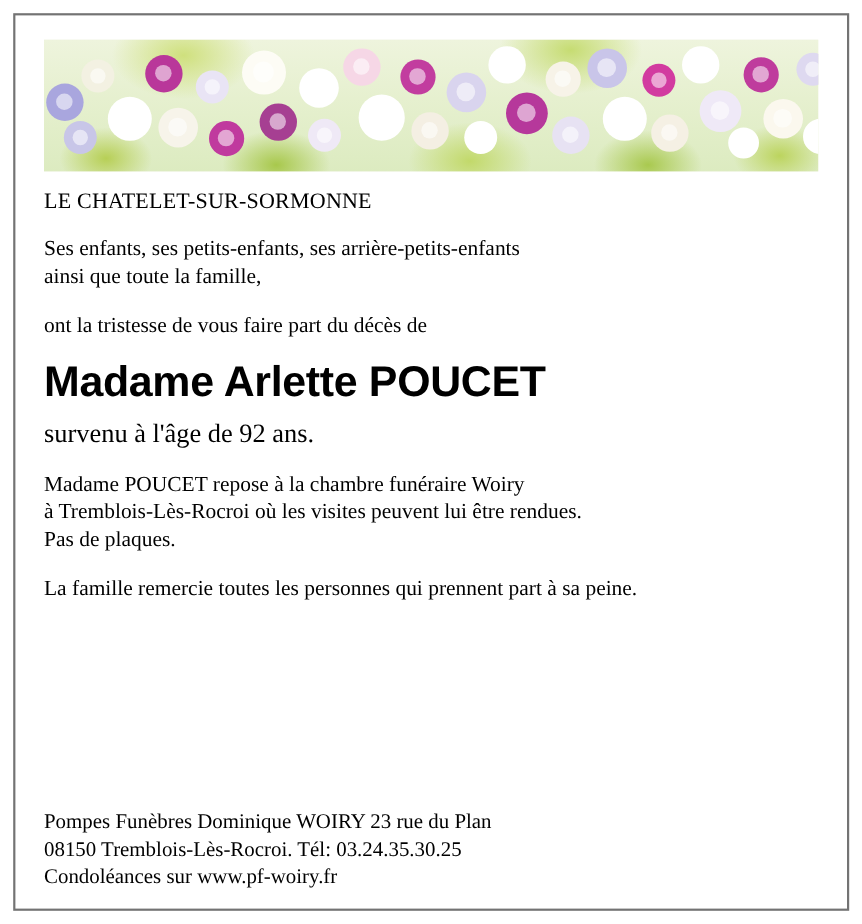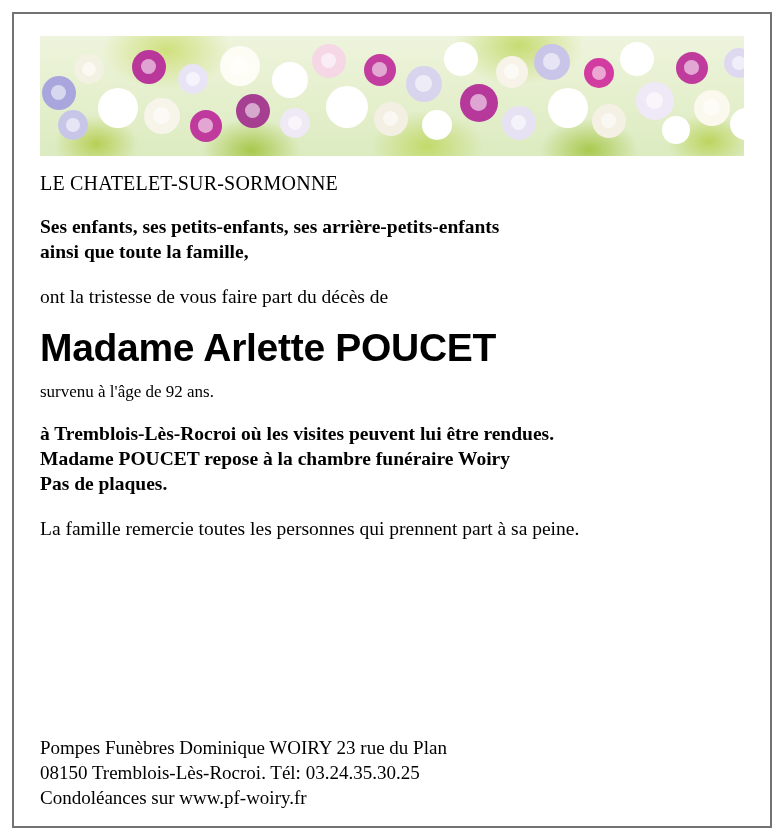--- a/index.html
+++ b/index.html
@@ -71,40 +71,40 @@
     margin-top: 16px;
     font-size: 20px;
     letter-spacing: 0.2px;
     white-space: nowrap;
   }
   .para {
     margin-top: 20px;
     font-size: 19.5px;
     line-height: 1.28;
   }
-  .para .line { display: block; font-weight: bold; }
+  .para .line { display: block; }
   .name-block {
     margin-top: 16px;
     text-align: left;
     font-family: "Liberation Sans", sans-serif;
   }
   .name-main {
     font-size: 39px;
     font-weight: bold;
     letter-spacing: -0.3px;
     white-space: nowrap;
   }
   .name-nee {
     margin-top: 4px;
     font-size: 33px;
     white-space: nowrap;
   }
   .age-line {
     margin-top: 12px;
-    font-size: 17px;
+    font-size: 24px;
   }
   .footer {
     margin-top: auto;
     text-align: left;
     font-weight: normal;
     font-size: 19px;
     line-height: 1.32;
     padding-bottom: 2px;
   }
   .footer .line { display: block; white-space: nowrap; }
@@ -164,22 +164,22 @@
     <div class="para">ont la tristesse de vous faire part du décès de</div>
 
     <div class="name-block">
       <div class="name-main">Madame Arlette POUCET</div>
     </div>
 
     <div class="age-line">survenu à l'âge de 92 ans.</div>
 
 
     <div class="para">
+      <span class="line">Madame POUCET repose à la chambre funéraire Woiry</span>
       <span class="line">à Tremblois-Lès-Rocroi où les visites peuvent lui être rendues.</span>
-      <span class="line">Madame POUCET repose à la chambre funéraire Woiry</span>
       <span class="line">Pas de plaques.</span>
     </div>
 
     <div class="para">La famille remercie toutes les personnes qui prennent part à sa peine.</div>
 
     <div class="footer">
       <span class="line">Pompes Funèbres Dominique WOIRY 23 rue du Plan</span>
       <span class="line">08150 Tremblois-Lès-Rocroi. Tél: 03.24.35.30.25</span>
       <span class="line">Condoléances sur www.pf-woiry.fr</span>
     </div>

